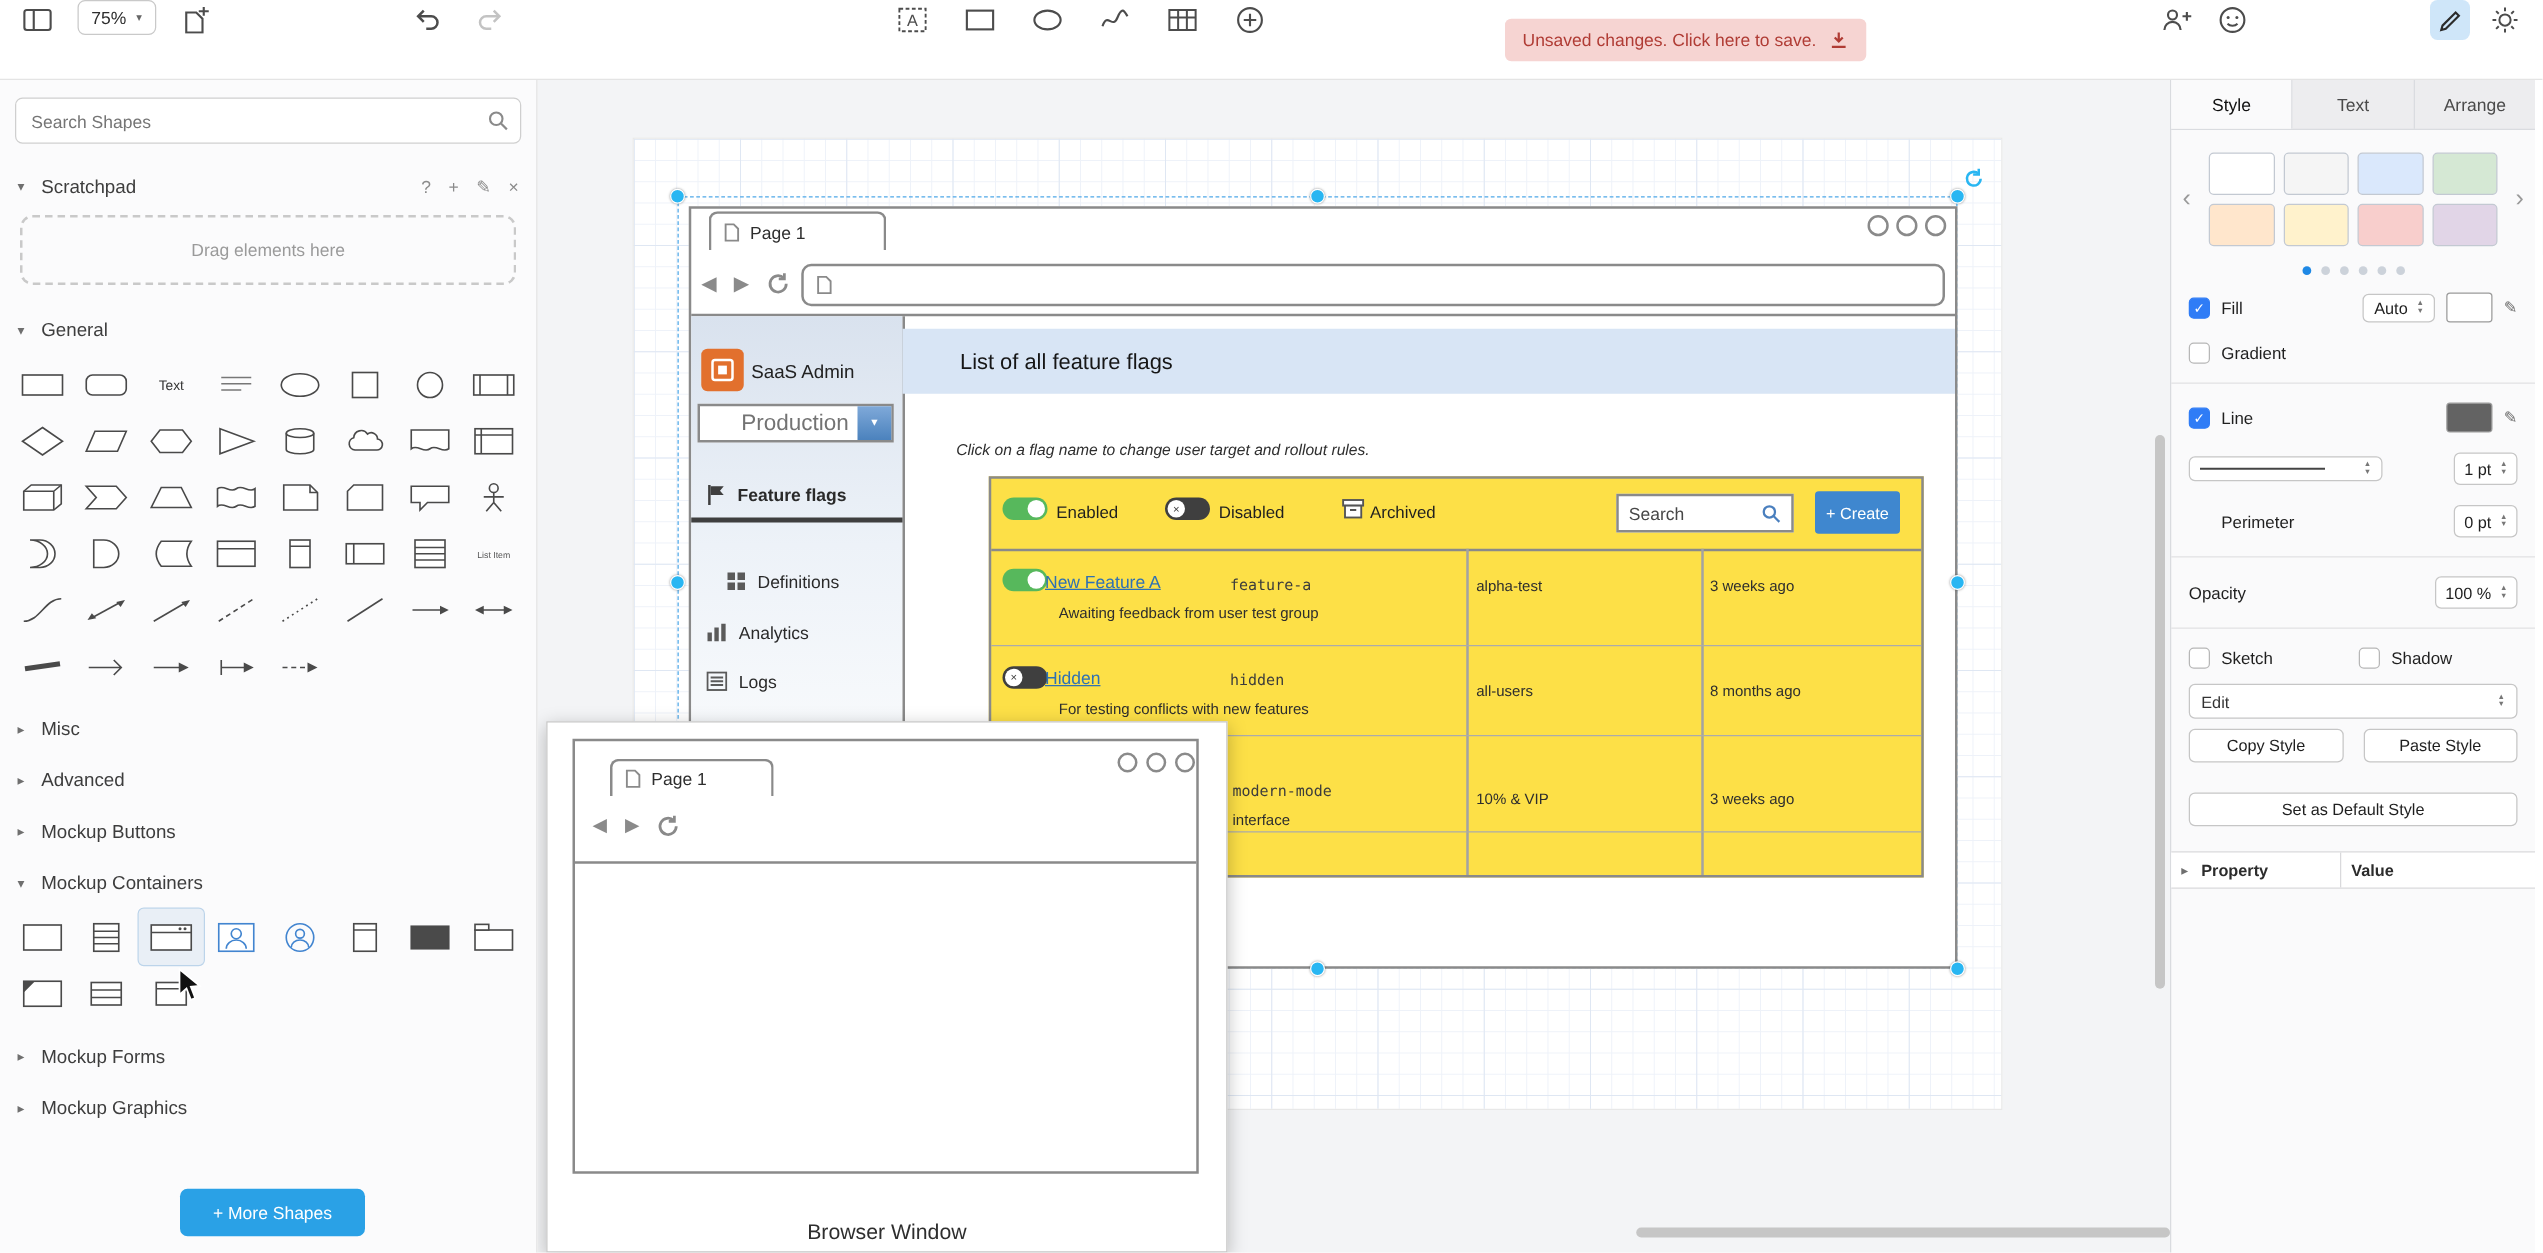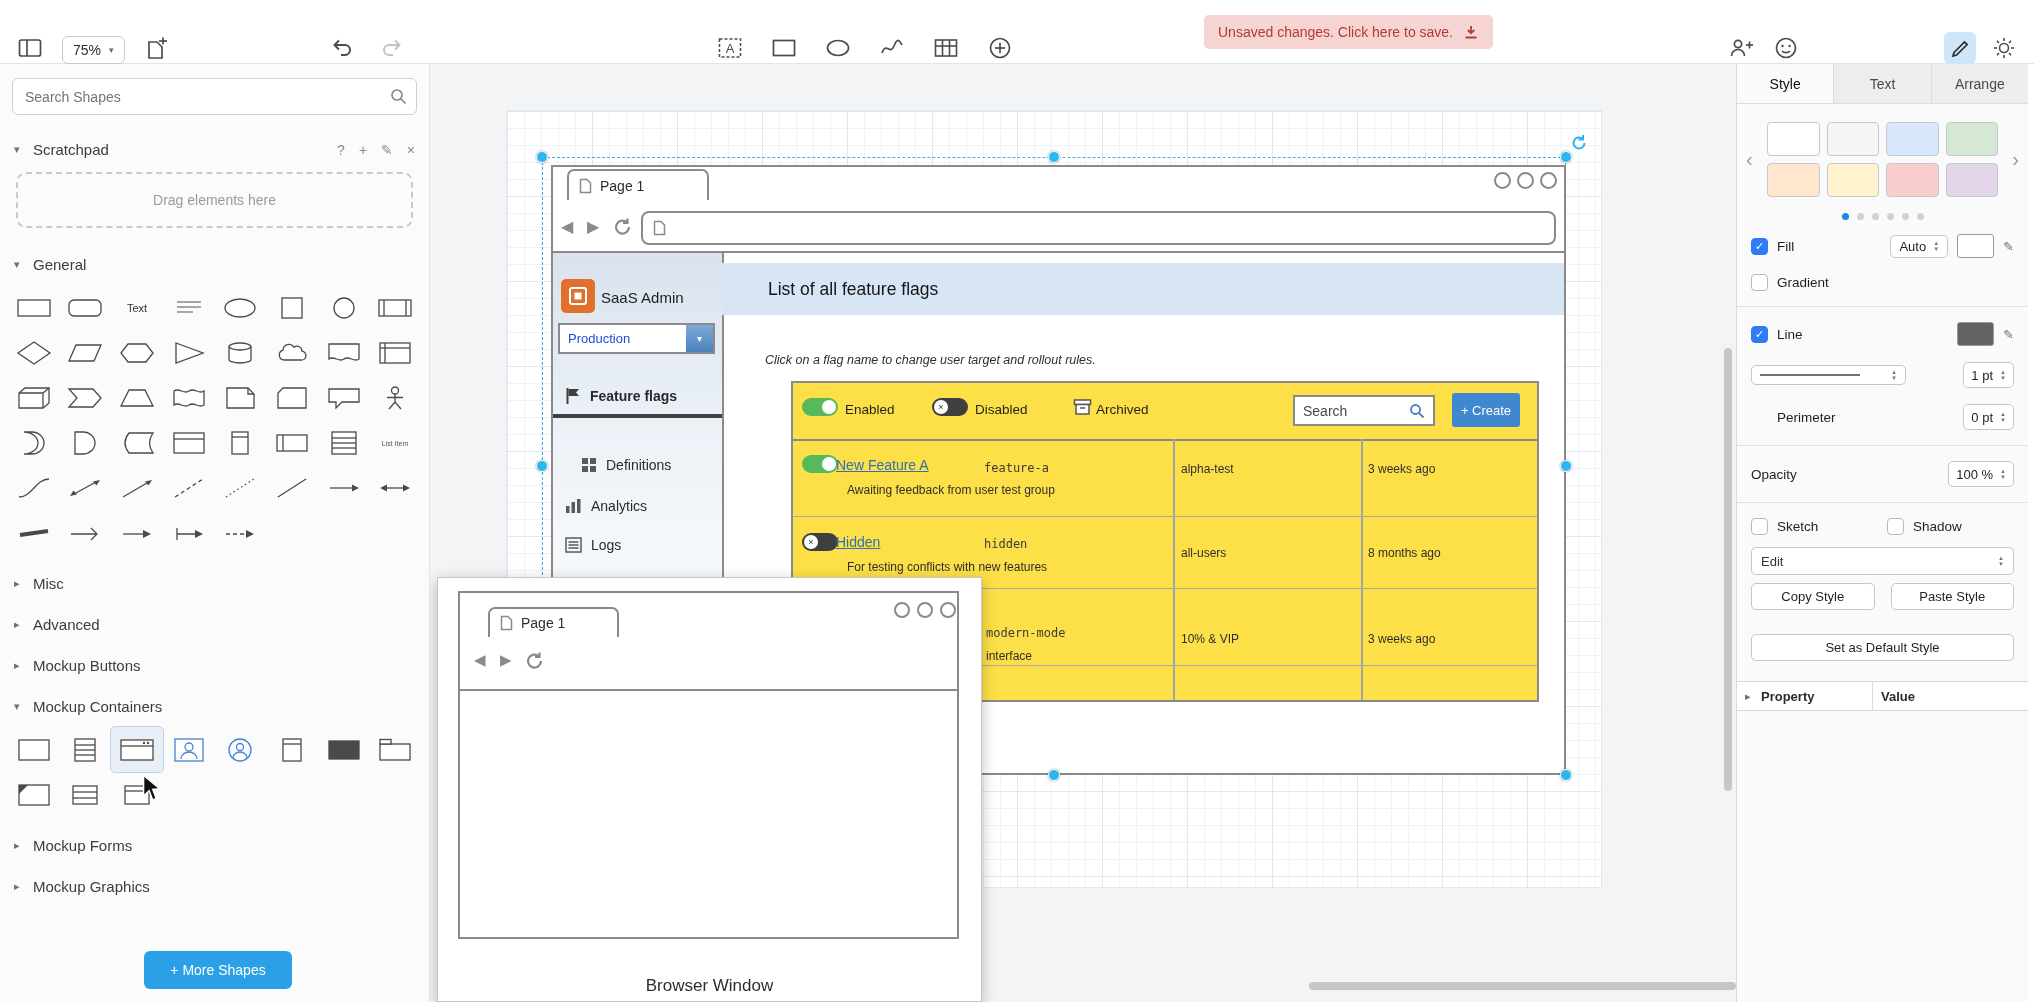--- a/index.html
+++ b/index.html
@@ -1,21 +1,21 @@
 <!DOCTYPE html>
 <html><head>
 <meta charset="utf-8">
 <style>
   *{margin:0;padding:0;box-sizing:border-box;}
   html,body{width:2034px;height:1002px;overflow:hidden;background:#fff;
     font-family:"Liberation Sans","DejaVu Sans",sans-serif;font-size:13px;color:#333;-webkit-user-select:none;user-select:none;}
   svg{display:block;}
   
   .topbar{position:absolute;left:0;top:0;width:2034px;height:64px;background:#fff;border-bottom:1px solid #e4e4e4;z-index:80;}
-  .tb-group{position:absolute;top:0;height:64px;display:flex;align-items:flex-end;gap:16px;}
+  .tb-group{position:absolute;top:0;height:64px;display:flex;align-items:flex-start;gap:16px;}
   .tb-icon{width:32px;height:32px;display:flex;align-items:center;justify-content:center;border-radius:6px;cursor:pointer;}
   .zoom-select{display:flex;align-items:center;gap:8px;border:1px solid #c9c9c9;border-radius:6px;padding:5px 10px;font-size:14px;color:#2d2d2d;background:#fff;cursor:pointer;}
   .zoom-select .caret{font-size:9px;color:#666;}
   .unsaved{position:absolute;left:1204px;top:15px;height:34px;border:none;background:#f6d4d2;color:#b03c35;
     border-radius:5px;display:flex;align-items:center;gap:10px;padding:0 14px;font-size:14px;cursor:pointer;font-family:inherit;}
   .edit-highlight{background:#cfe6f9;}
   
   .sidebar{position:absolute;left:0;top:64px;width:430px;height:938px;background:#fbfbfc;border-right:1px solid #e2e2e2;z-index:70;}
   .search-wrap{margin:14px 12px;position:relative;}
   .search-input{width:100%;height:37px;border:1px solid #cfcfcf;border-radius:6px;background:#fff;padding:0 36px 0 12px;
@@ -54,21 +54,21 @@
   .bw-navbtn{font-size:16px;color:#8a8a8a;top:50px;}
   .bw-url{left:88px;top:44px;width:915px;height:34px;border:2px solid #8a8a8a;border-radius:8px;display:flex;align-items:center;gap:9px;padding:0 10px;background:#fff;}
   .bw-url svg{position:static;}
   .bw-sep{left:0;top:84px;width:100%;border-top:2px solid #8a8a8a;}
   .bw-nav{left:0;top:86px;width:171px;height:522px;border-right:2px solid #8a8a8a;
     background:linear-gradient(180deg,#d9e2ee 0%,#edf2f8 35%,#f8fafc 65%,#e8eef5 100%);}
   .bw-logo{left:8px;top:26px;width:34px;height:34px;border-radius:5px;display:flex;align-items:center;justify-content:center;}
   .bw-logo svg{position:static;}
   .bw-brand{left:48px;top:36px;font-size:15px;color:#222;}
   .bw-env{left:5px;top:70px;width:157px;height:31px;border:2px solid #8a8a8a;background:#fff;display:flex;align-items:center;}
-  .bw-env .env-label{position:static;flex:1;padding-left:8px;font-size:13px;color:#1d4ed8;}
+  .bw-env .env-label{position:static;flex:1;padding-left:8px;font-size:18px;color:#737373;margin-left:25px;}
   .bw-env .env-btn{position:static;width:27px;height:100%;background:linear-gradient(#7fa9d9,#4b82bd);display:flex;align-items:center;justify-content:center;color:#fff;font-size:10px;}
   .bw-navitem{left:0;width:169px;display:flex;align-items:center;gap:9px;padding-left:12px;font-size:14px;color:#2a2a2a;text-align:right;}
   .bw-navitem svg{position:static;}
   .bw-navitem span{position:static;}
   .bw-underline{left:0;top:161px;width:169px;height:4px;background:#3f3f3f;}
   .bw-titlebar{left:169px;top:96px;right:0;height:52px;background:#d8e5f5;display:flex;align-items:center;}
   .bw-titlebar span{position:static;padding-left:46px;font-size:17.5px;color:#161616;}
   .bw-hint{left:212px;top:186px;font-style:italic;font-size:12.5px;color:#2e2e2e;}
   .ftable{left:238px;top:214px;width:748px;height:321px;border:2px solid #8a8a8a;background:#fde047;}
   .ft-headline{left:0;top:56px;width:100%;border-top:2px solid #8a8a8a;}

